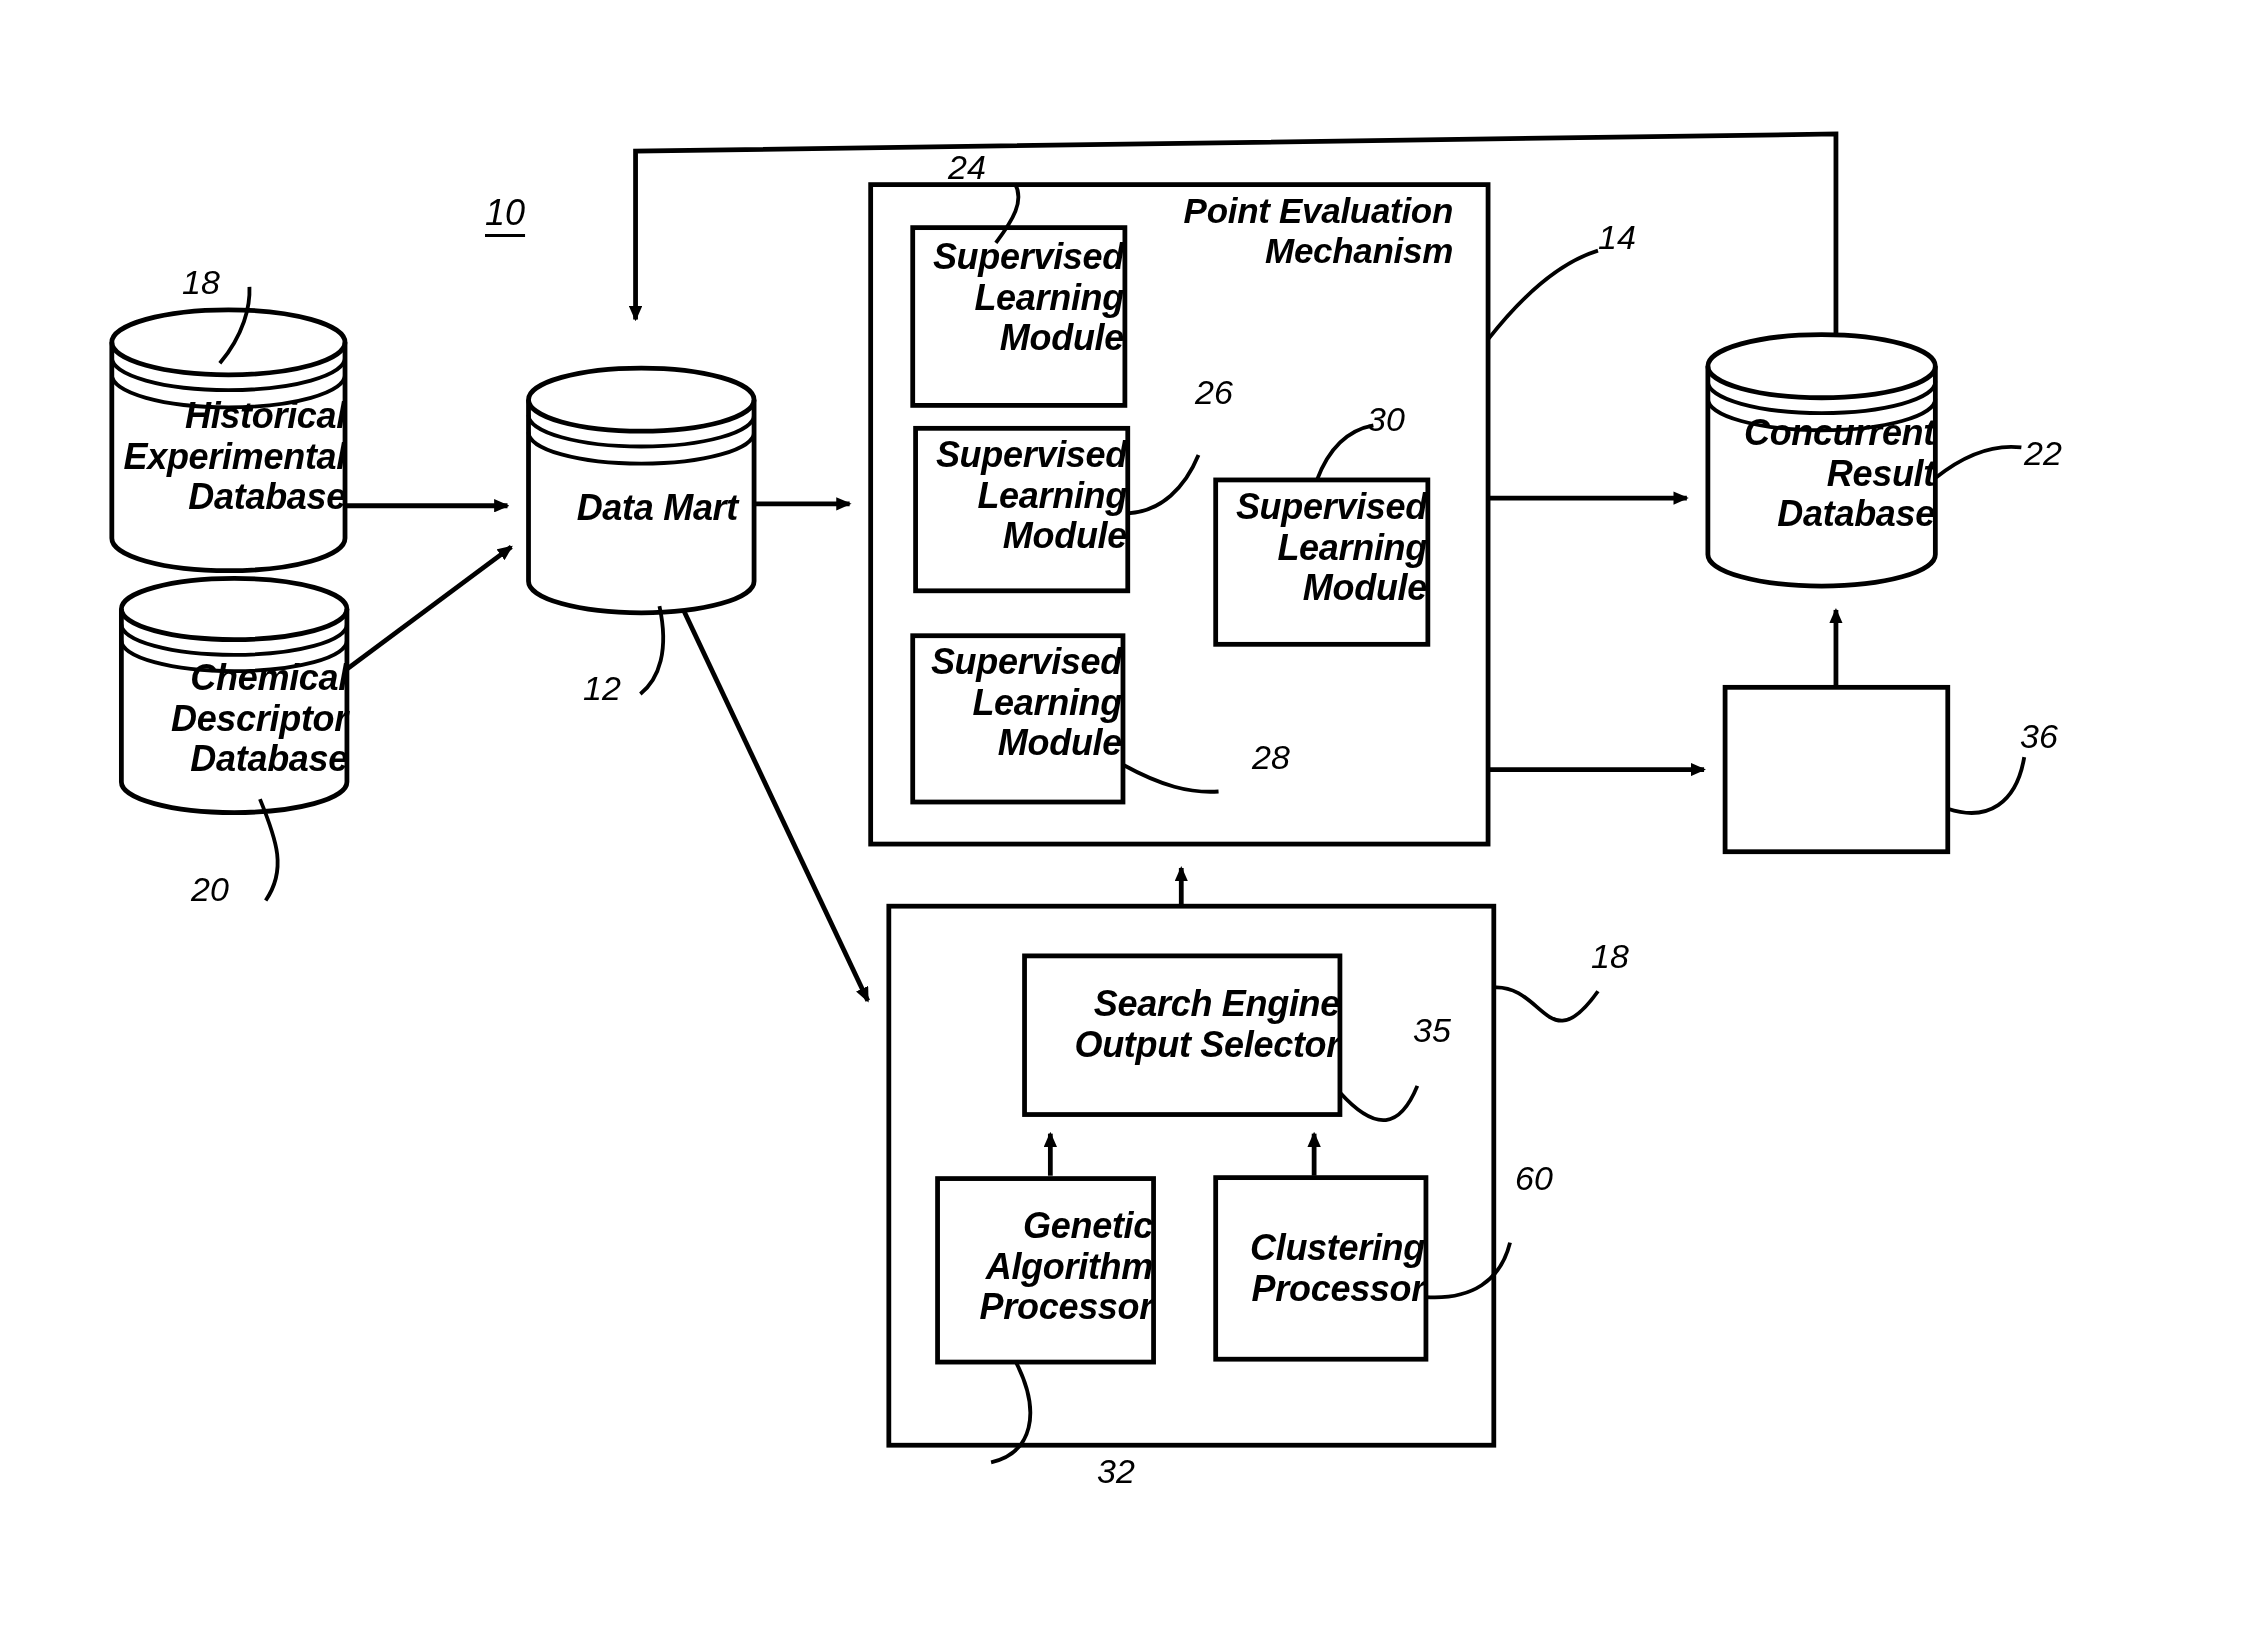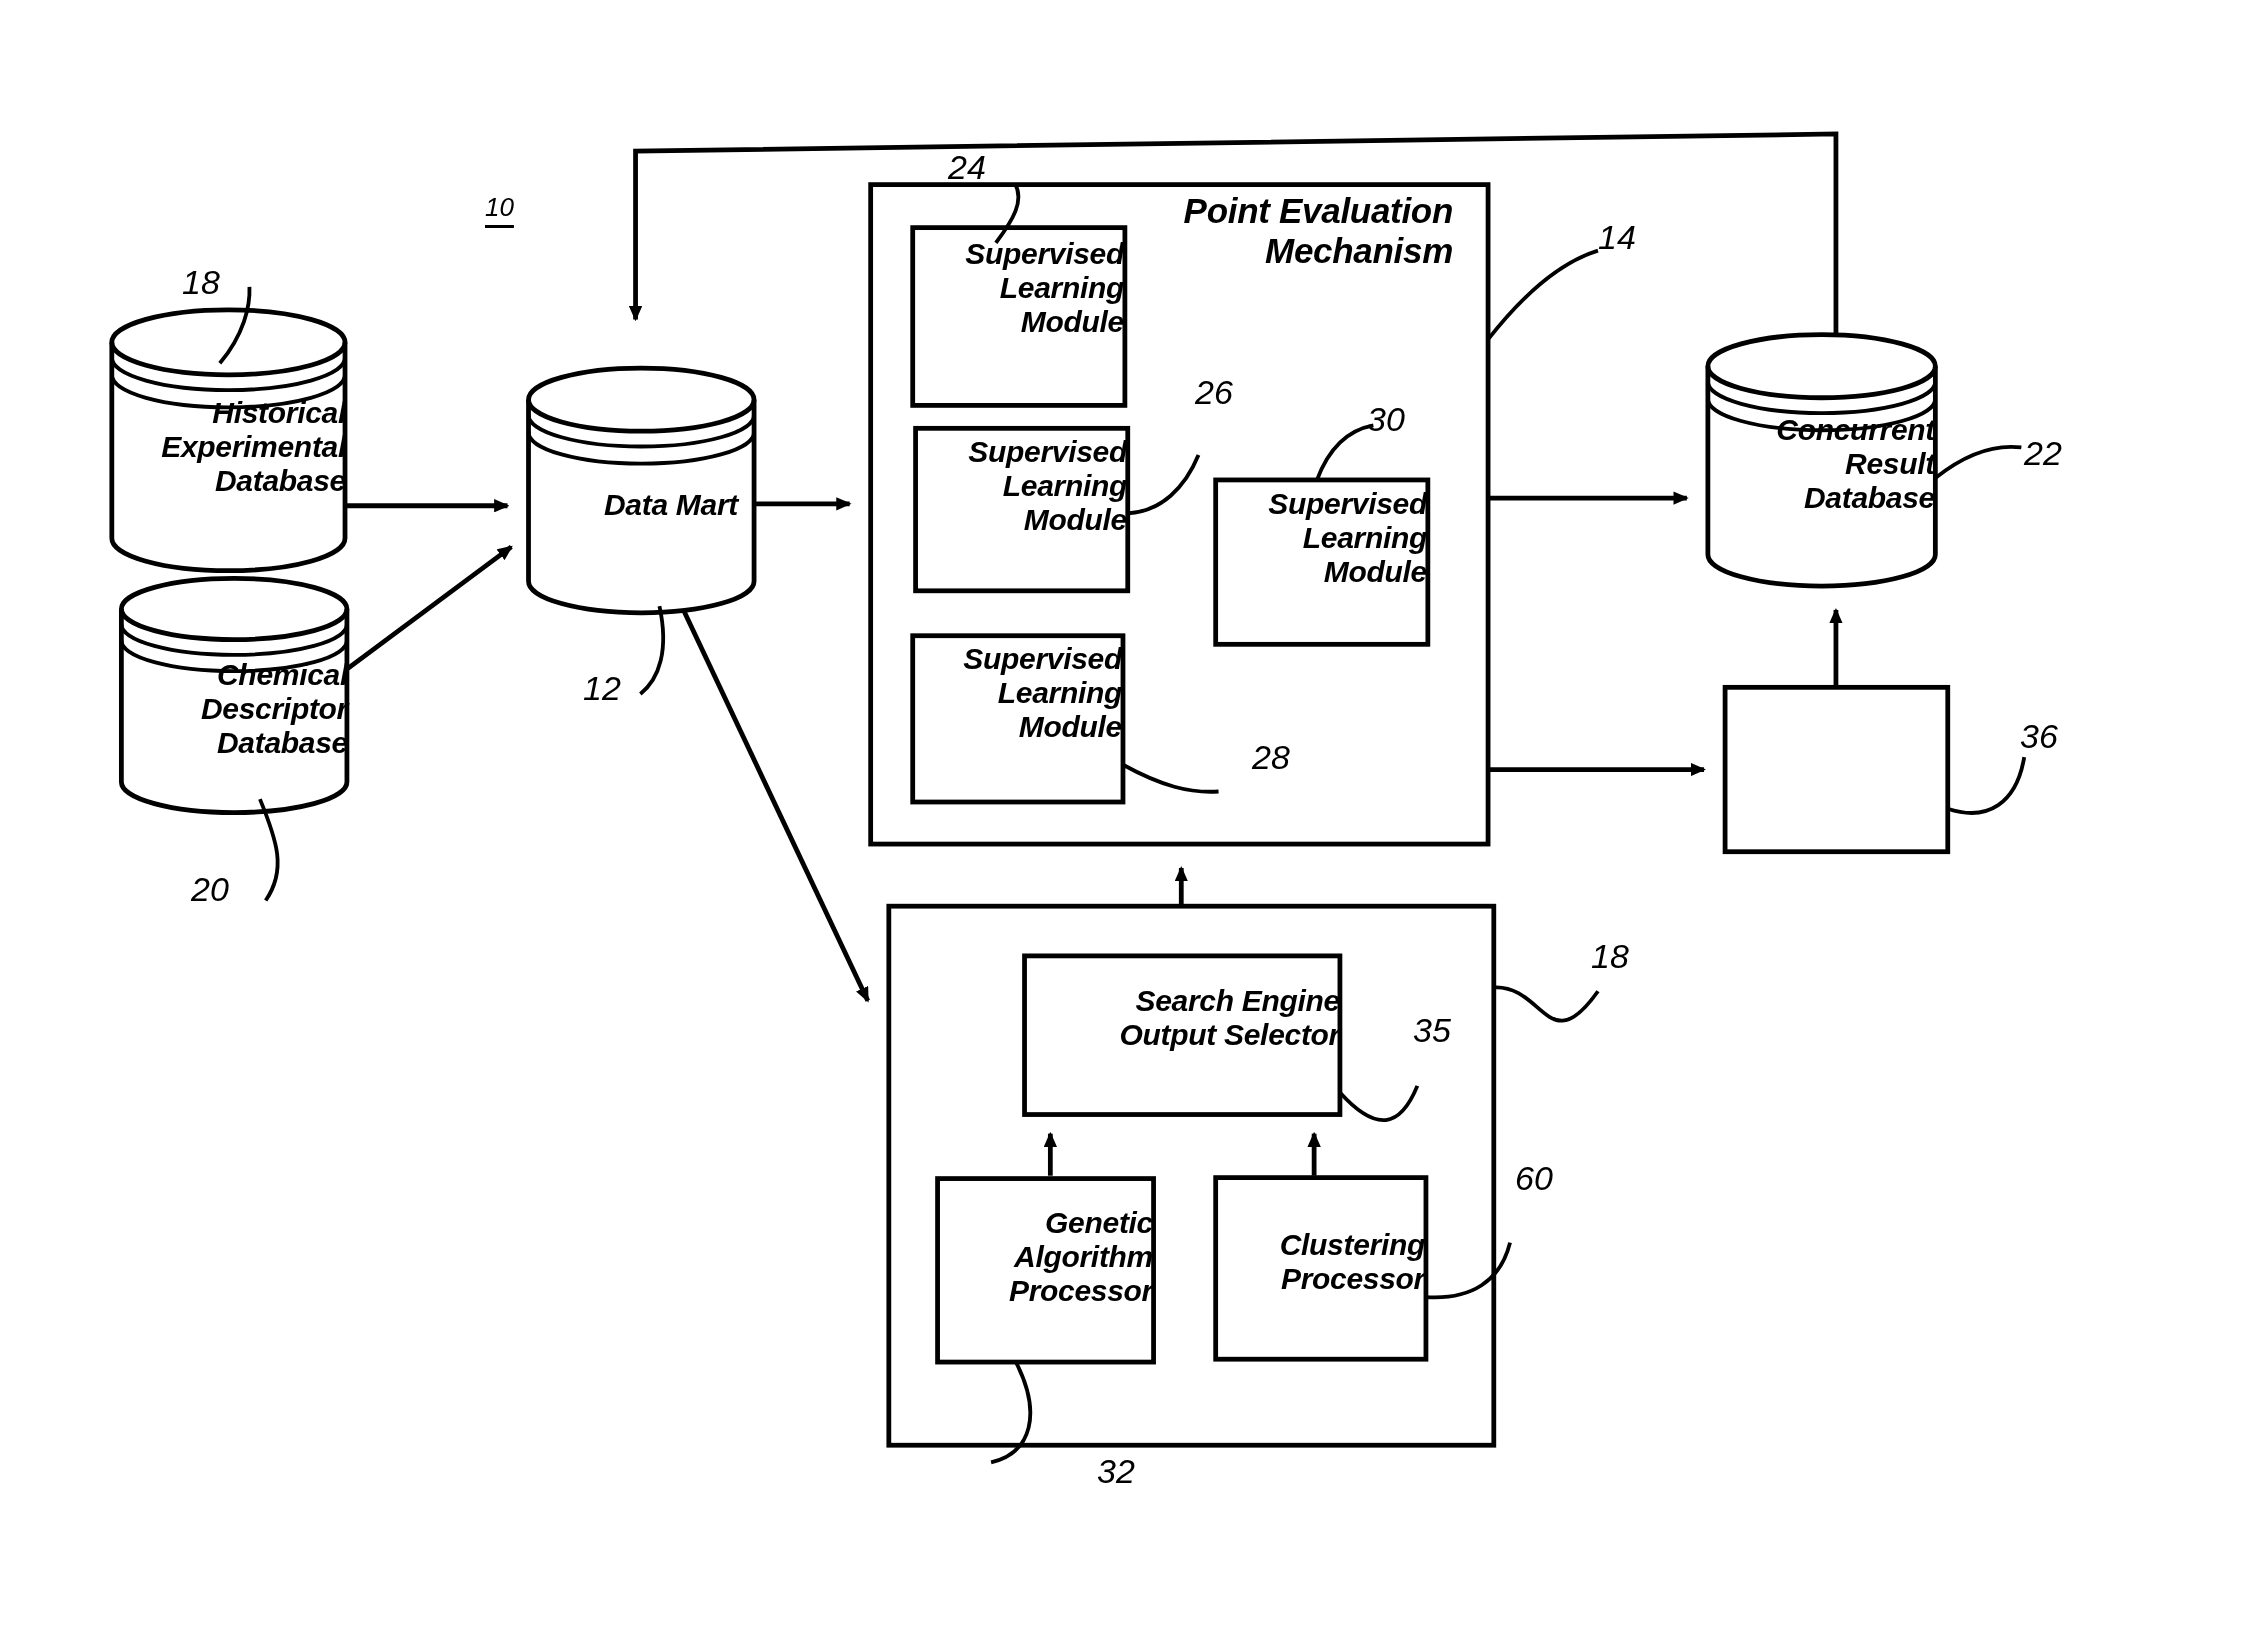--- a/index.html
+++ b/index.html
@@ -36,24 +36,24 @@
   }
   .ref {
     position: absolute;
     font-family: "Liberation Sans", sans-serif;
     font-style: italic;
     font-weight: normal;
     font-size: 34px;
     color: #000;
     letter-spacing: 0px;
   }
-  .node-text { font-size: 30px; }
+  .node-text { font-size: 36px; }
   .title-text { font-size: 35px; }
   .ref-10 {
-    font-size: 26px;
+    font-size: 36px;
     text-decoration: underline;
     text-underline-offset: 8.6px;
     text-decoration-thickness: 2.9px;
   }
   .hit {
     position: absolute;
   }
 </style>
 </head>
 <body>

